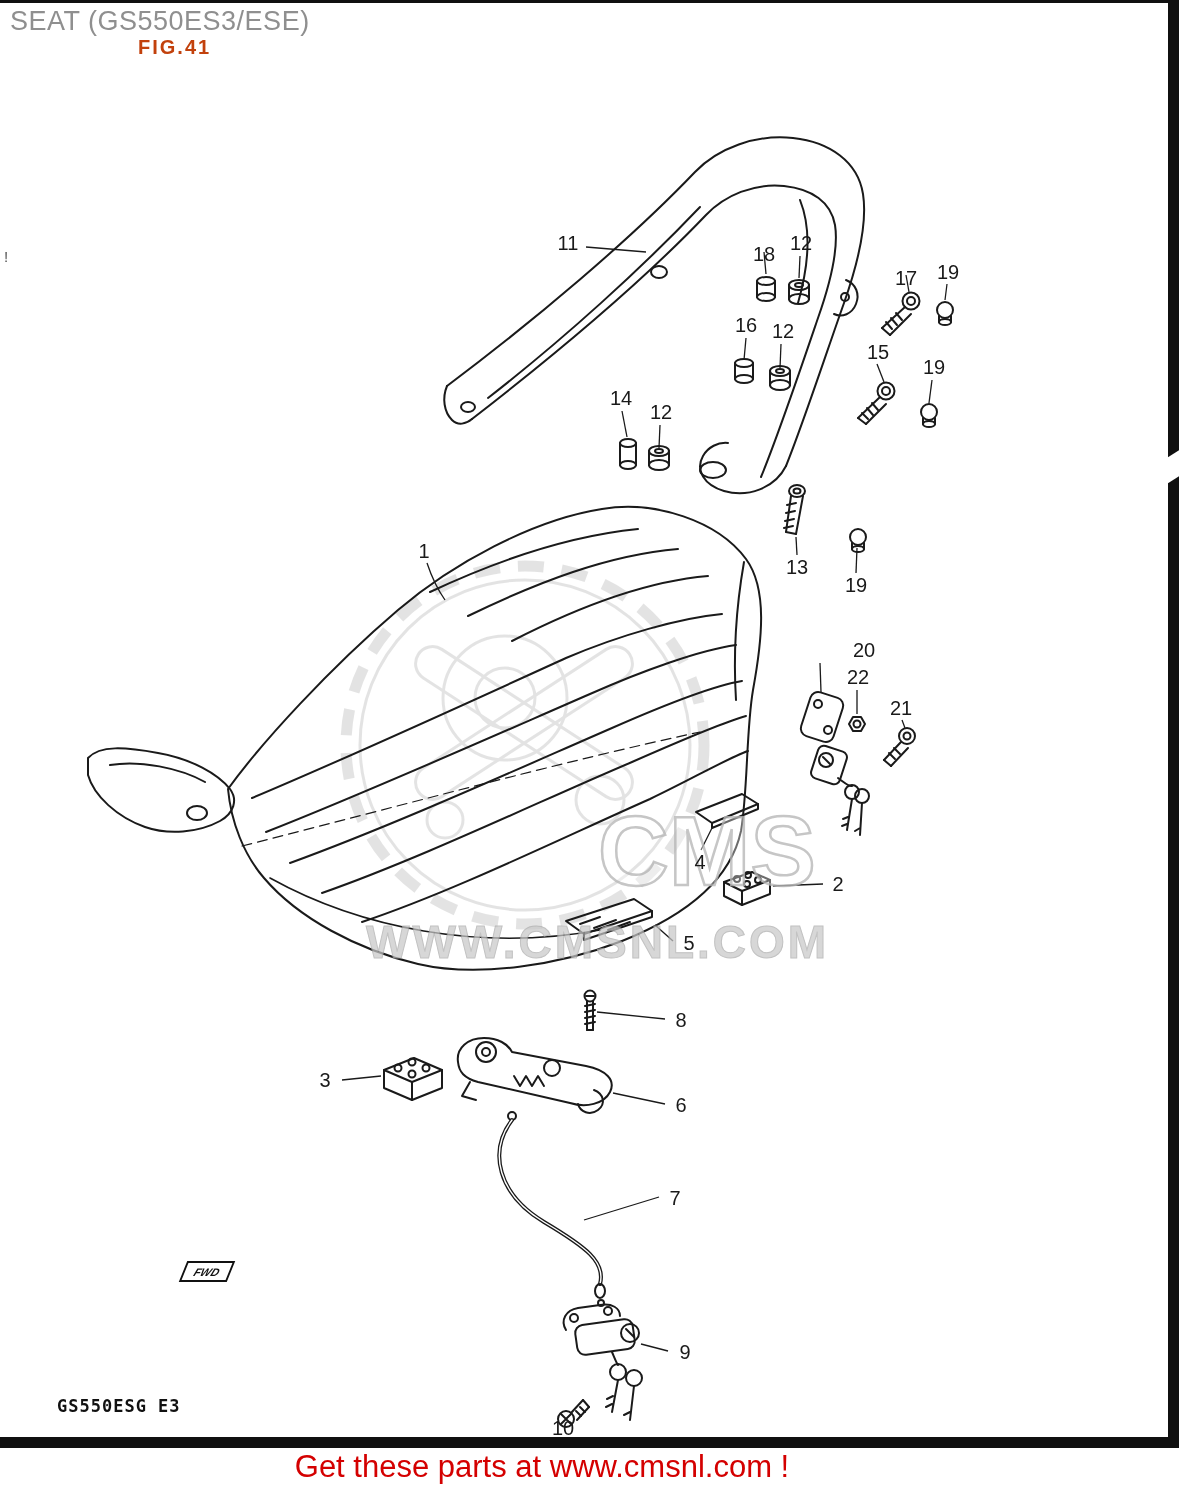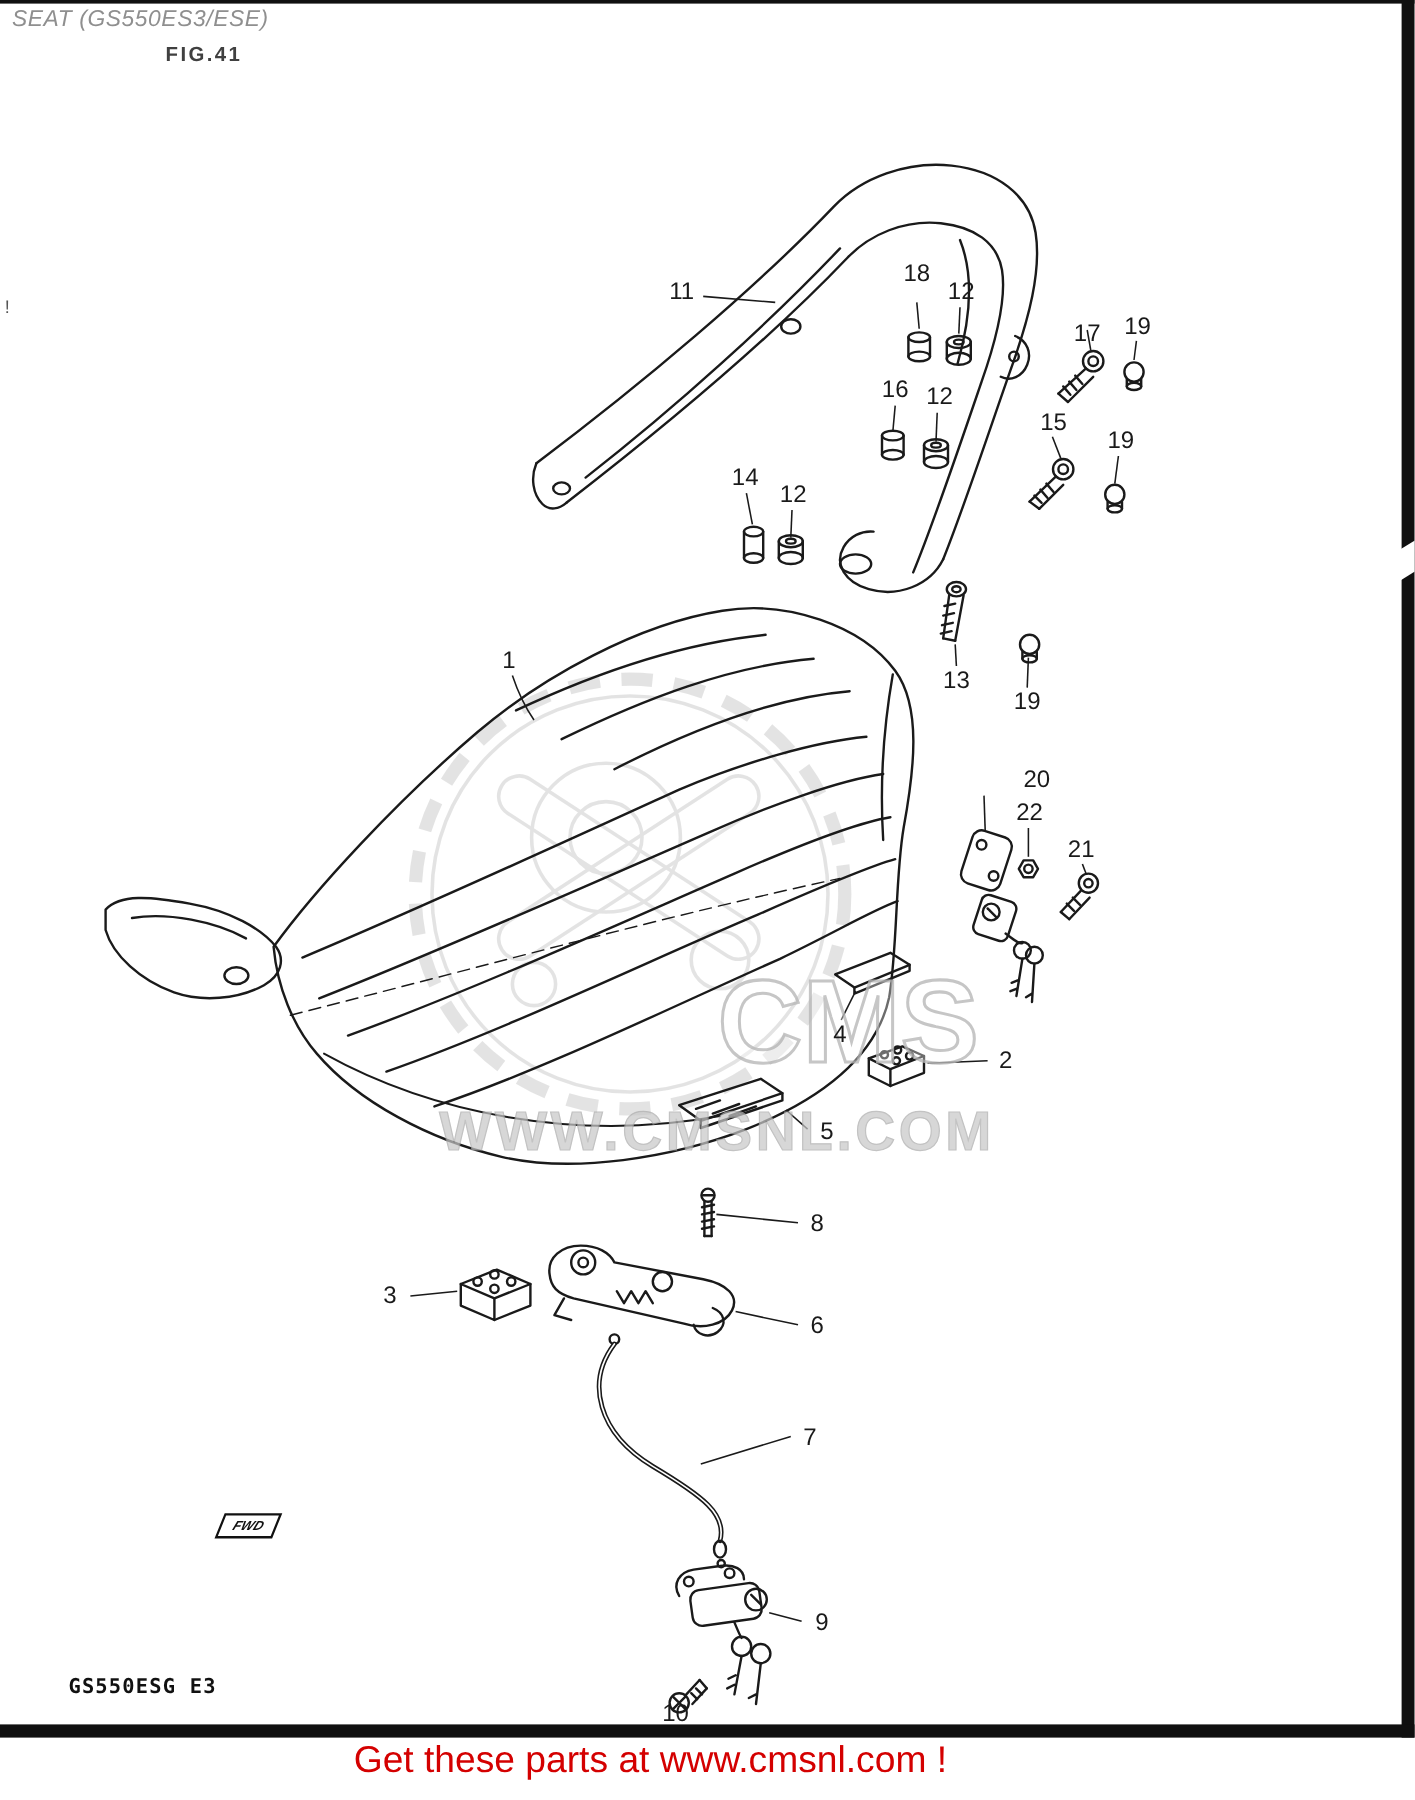--- a/index.html
+++ b/index.html
@@ -2,26 +2,26 @@
 <html><head>
 <meta charset="utf-8">
 <style>
   html,body { margin:0; padding:0; background:#ffffff; }
   .page {
     position:relative; width:1179px; height:1500px; background:#fff;
     font-family:"Liberation Sans", sans-serif; overflow:hidden;
     --line-color:#1a1a1a; --promo-red:#d40000; --title-gray:#8f8f8f; --wm-gray:#c7c7c7;
   }
   .title {
-    position:absolute; left:10px; top:6px; font-size:19px;
-    color:var(--title-gray); letter-spacing:.5px; white-space:nowrap;font-style:italic;
+    position:absolute; left:10px; top:6px; font-size:27px;
+    color:var(--title-gray); letter-spacing:.5px; white-space:nowrap;
   }
   .fig {
-    position:absolute; left:138px; top:36px; font-size:17px; font-weight:bold;
-    color:#404040; letter-spacing:2px;
+    position:absolute; left:138px; top:36px; font-size:20px; font-weight:bold;
+    color:#c2410c; letter-spacing:2px;
   }
   .margin-mark { position:absolute; left:4px; top:248px; font-size:15px; color:#555; }
   .diagram-svg { position:absolute; left:0; top:0; }
   .part-label {
     position:absolute; transform:translate(-50%,-50%); font-size:20px;
     color:var(--line-color); cursor:pointer; line-height:1; user-select:none;
   }
   .fwd {
     position:absolute; left:183px; top:1261px; width:44px; height:17px;
     border:2px solid #111; transform:skewX(-22deg);
@@ -301,21 +301,21 @@
     </g>
 
     <g opacity="0.8">
       <text class="wm-cms" x="598" y="885" font-size="98">CMS</text>
       <text class="wm-url" x="366" y="958" font-size="46">WWW.CMSNL.COM</text>
     </g>
   </svg>
 
   <div>
       <div class="part-label" style="left: 568px; top: 243px;">11</div>
-      <div class="part-label" style="left: 764px; top: 228px;">18</div>
+      <div class="part-label" style="left: 764px; top: 254px;">18</div>
       <div class="part-label" style="left: 801px; top: 243px;">12</div>
       <div class="part-label" style="left: 906px; top: 278px;">17</div>
       <div class="part-label" style="left: 948px; top: 272px;">19</div>
       <div class="part-label" style="left: 746px; top: 325px;">16</div>
       <div class="part-label" style="left: 783px; top: 331px;">12</div>
       <div class="part-label" style="left: 878px; top: 352px;">15</div>
       <div class="part-label" style="left: 934px; top: 367px;">19</div>
       <div class="part-label" style="left: 621px; top: 398px;">14</div>
       <div class="part-label" style="left: 661px; top: 412px;">12</div>
       <div class="part-label" style="left: 797px; top: 567px;">13</div>

